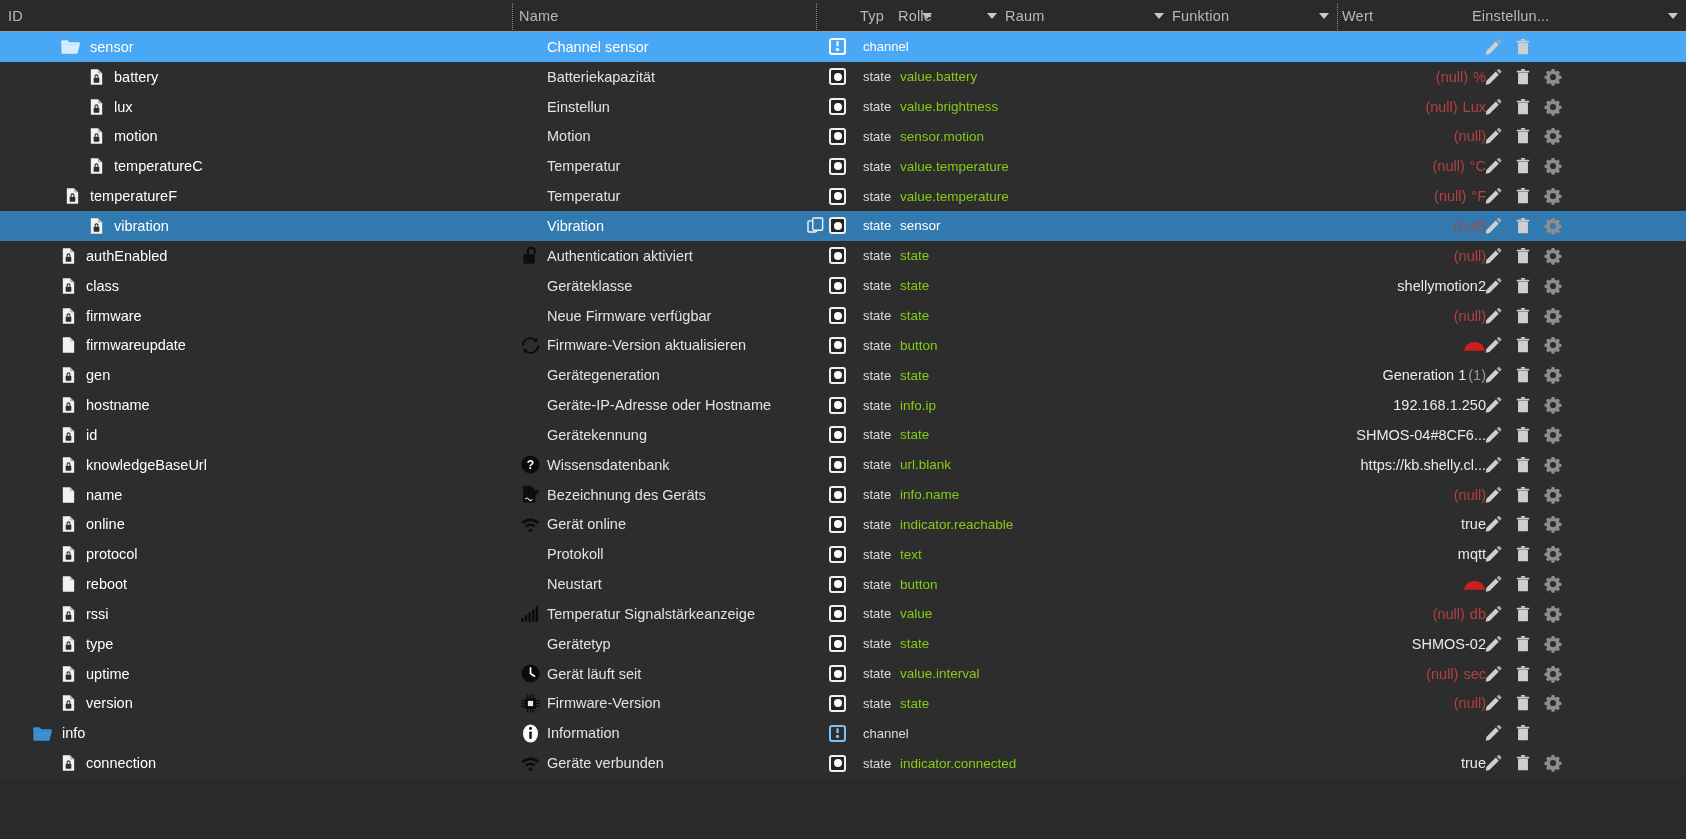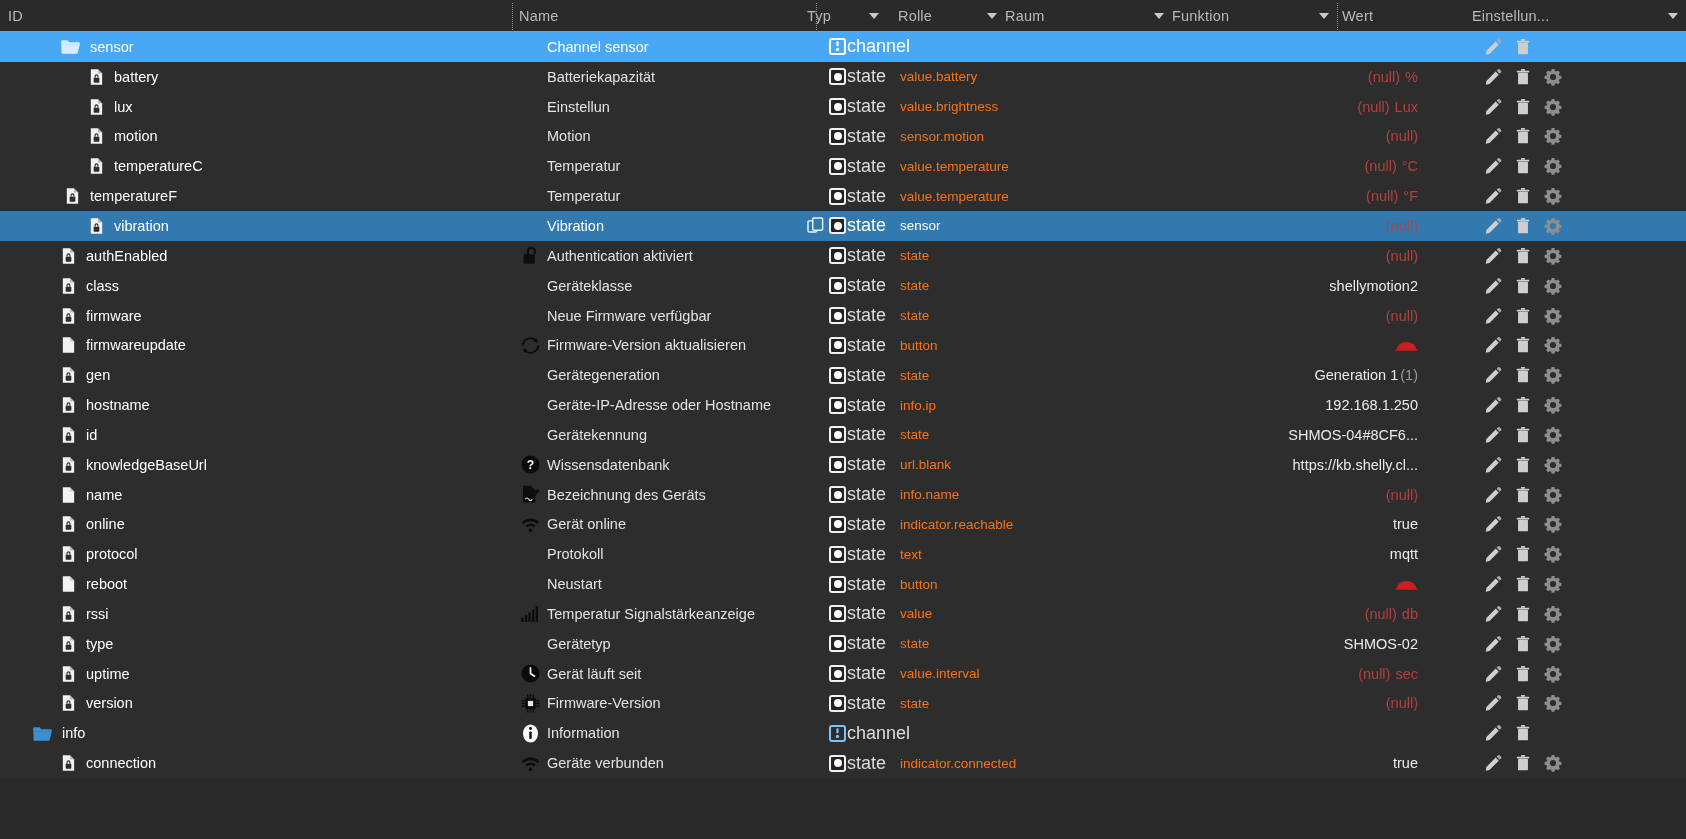--- a/index.html
+++ b/index.html
@@ -88,33 +88,33 @@
   .c-name { left: 520px; width: 292px; }
   .c-name .txt { color: #e3e3e3; }
   .row.sel-light .c-name .txt,
   .row.sel-dark .c-name .txt { color: #ffffff; }
 
   
   .c-copy { left: 800px; width: 30px; justify-content: center; }
 
   
   .c-typ { left: 829px; width: 95px; }
-  .c-typ .typlabel { color: #dcdcdc; margin-left: 1px; font-size: 18px; text-align: right; }
+  .c-typ .typlabel { color: #dcdcdc; margin-left: 17px; font-size: 13px; text-align: right; }
   .row.sel-light .c-typ .typlabel,
   .row.sel-dark .c-typ .typlabel { color: #ffffff; }
 
   
   .c-rolle { left: 900px; width: 210px; }
-  .c-rolle .txt { color: #f97316; font-size: 13.5px; }
+  .c-rolle .txt { color: #84cc16; font-size: 13.5px; }
   .row.sel-light .c-rolle .txt,
   .row.sel-dark .c-rolle .txt { color: #ffffff; }
 
   
   .c-wert {
-    left: 1104px; width: 314px;
+    left: 1172px; width: 314px;
     justify-content: flex-end;
     padding-right: 0;
   }
   .c-wert .txt { color: #eaeaea; font-size: 14.5px; }
   .c-wert .txt.nullv { color: #b4403f; }
   .c-wert .dim { color: #9a9a9a; }
   .row.sel-dark .c-wert .txt.nullv { color: #9d4b52; }
 
   
   .c-act {
@@ -157,21 +157,21 @@
 
 <div id="app">
 
   <div class="thead" id="thead">
       <div class="th" style="left:8px;width:500px">
         <span class="lbl">ID</span>
       </div>
       <div class="th" style="left:519px;width:292px">
         <span class="lbl">Name</span>
       </div>
-      <div class="th" style="left:807px;width:78px">
+      <div class="th" style="left:860px;width:78px">
         <span class="lbl">Typ</span>
         <span class="caret"></span>
       </div>
       <div class="th" style="left:898px;width:105px">
         <span class="lbl">Rolle</span>
         <span class="caret"></span>
       </div>
       <div class="th" style="left:1005px;width:165px">
         <span class="lbl">Raum</span>
         <span class="caret"></span>

